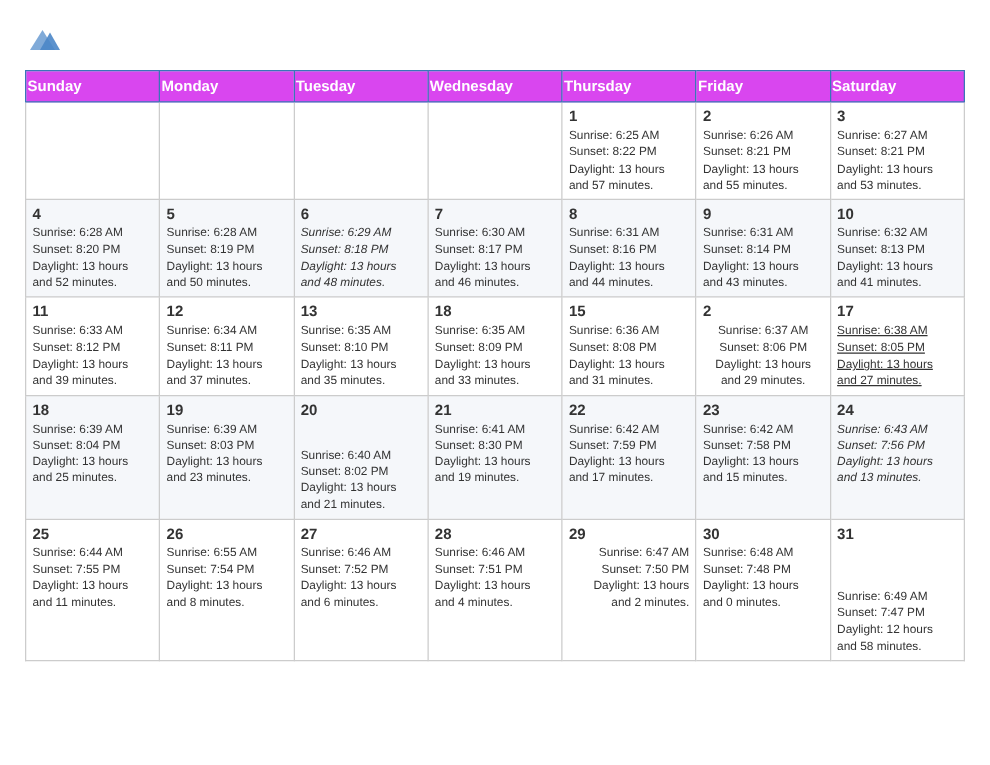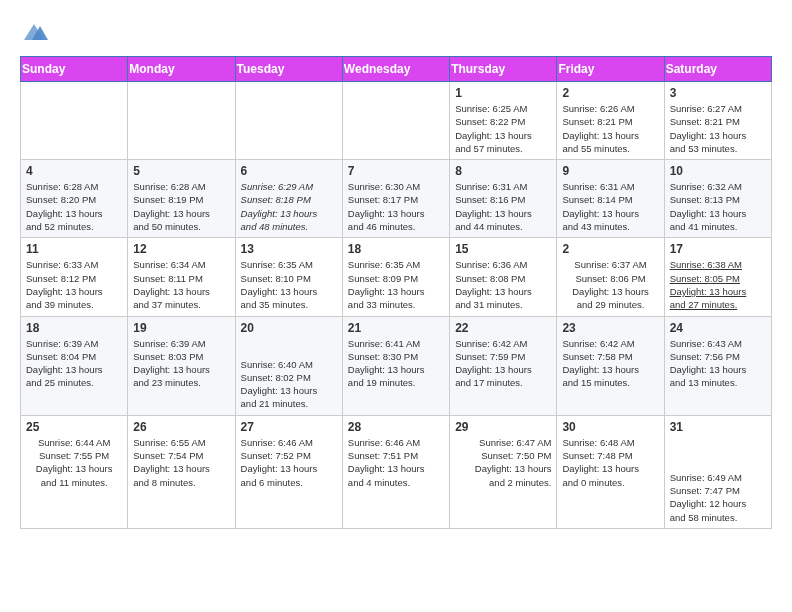--- a/index.html
+++ b/index.html
@@ -296,30 +296,30 @@
         </td>
         <td>
           <div class="day-number">23</div>
           <div class="day-info" style="white-space: pre-line;">Sunrise: 6:42 AM
 Sunset: 7:58 PM
 Daylight: 13 hours
 and 15 minutes.</div>
         </td>
         <td>
           <div class="day-number">24</div>
-          <div class="day-info" style="white-space: pre-line;">Sunrise: 6:43 AM
+          <div class="day-info" style="white-space: pre-line; font-style: italic;">Sunrise: 6:43 AM
 Sunset: 7:56 PM
 Daylight: 13 hours
 and 13 minutes.</div>
         </td>
       </tr>
       <tr>
         <td>
           <div class="day-number">25</div>
-          <div class="day-info" style="white-space: pre-line; text-align: center;">Sunrise: 6:44 AM
+          <div class="day-info" style="white-space: pre-line;">Sunrise: 6:44 AM
 Sunset: 7:55 PM
 Daylight: 13 hours
 and 11 minutes.</div>
         </td>
         <td>
           <div class="day-number">26</div>
           <div class="day-info" style="white-space: pre-line;">Sunrise: 6:55 AM
 Sunset: 7:54 PM
 Daylight: 13 hours
 and 8 minutes.</div>

